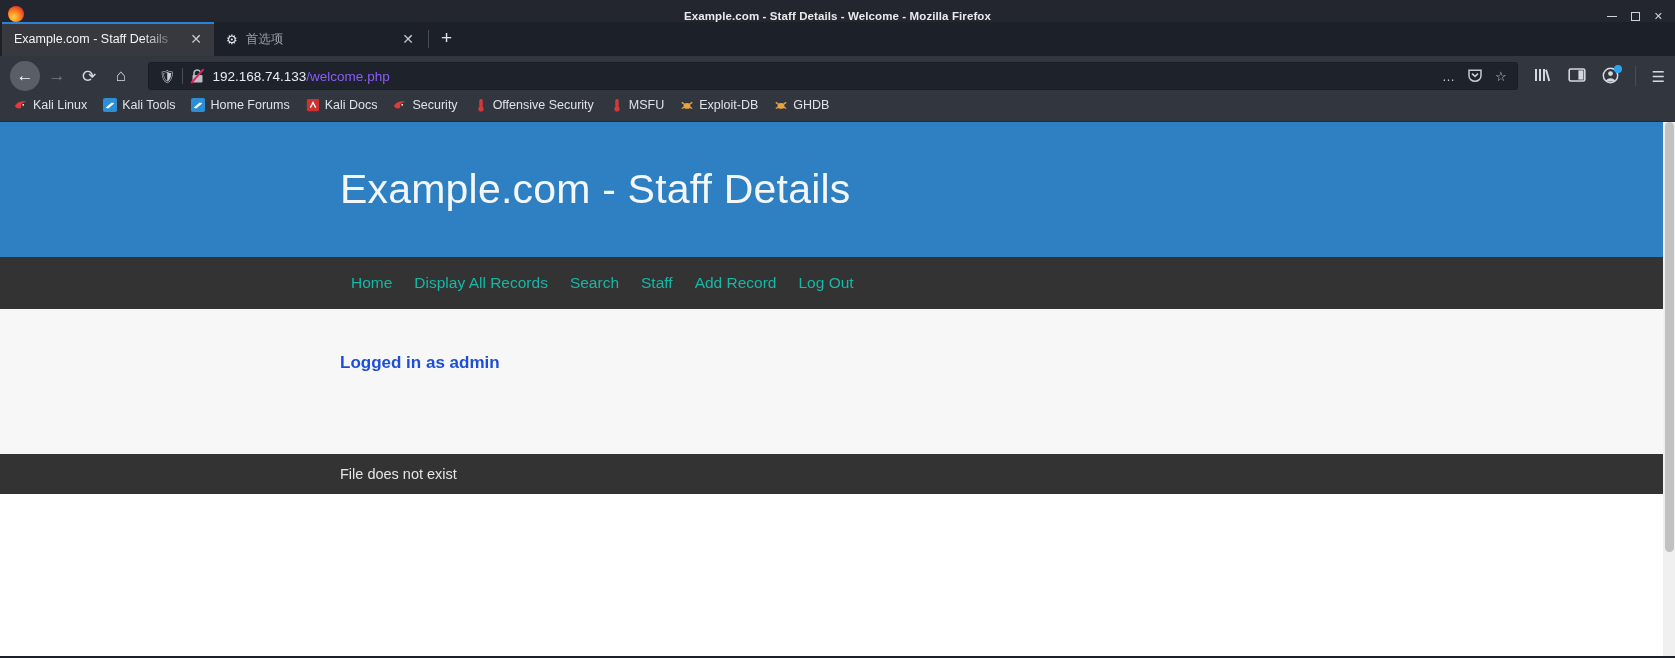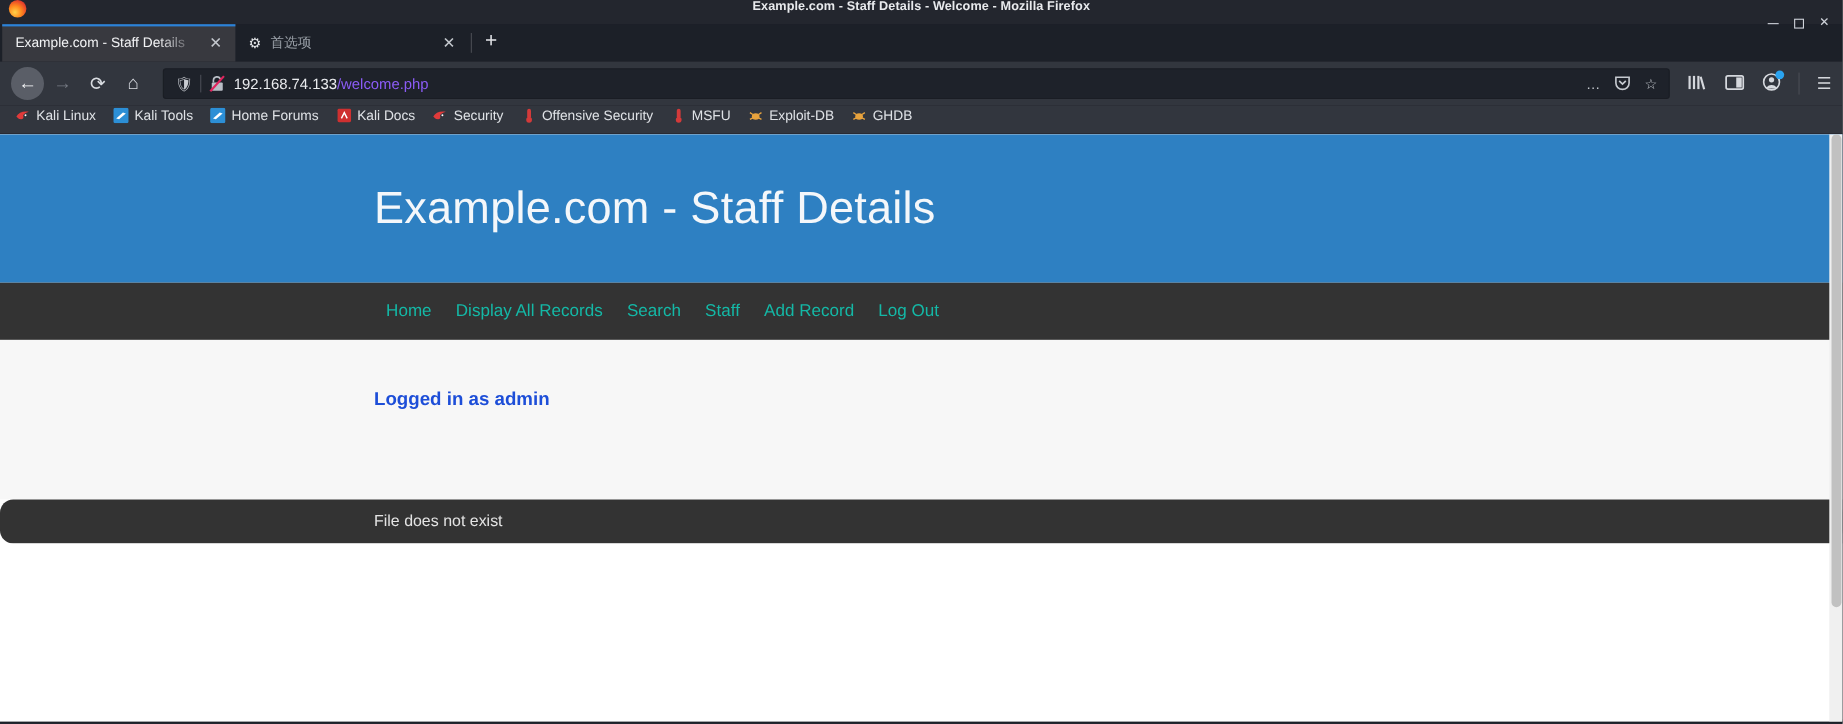--- a/index.html
+++ b/index.html
@@ -6,21 +6,21 @@
   html, body {
     width: 1675px; height: 658px;
     background: #1c2028;
     font-family: "Liberation Sans", sans-serif;
     overflow: hidden;
   }
 
   
   .titlebar {
     height: 22px; background: #23262e; position: relative;
-    display: flex; align-items: flex-start; flex-direction: column;
+    display: flex; align-items: flex-end;
   }
   .ff-logo {
     width: 16px; height: 16px; margin-left: 8px; border-radius: 50%;
     background: radial-gradient(circle at 35% 70%, #ffd24a 0%, #ff8a1e 38%, #e8442a 70%, #b5202a 100%);
     flex: 0 0 auto;
   }
   .win-title {
     position: absolute; left: 0; right: 0; text-align: center;
     font-size: 11.5px; font-weight: bold; color: #e8eaed; letter-spacing: .1px;
   }
@@ -117,21 +117,21 @@
   .sitenav a {
     color: #14b8a6; font-size: 15.5px; text-decoration: none; padding: 0 11px;
     white-space: nowrap;
   }
   .content {
     background: #f7f7f7; height: 145px; padding-left: 340px; padding-top: 44px;
   }
   .content h3 { font-size: 17px; color: #1d4ed8; font-weight: bold; }
   .msgbar {
     background: #333333; height: 40px; display: flex; align-items: center;
-    padding-left: 340px; color: #e4e4e4; font-size: 14.5px; border-radius: 12px;
+    padding-left: 340px; color: #e4e4e4; font-size: 14.5px;
   }
   .belowfold { background: #ffffff; height: 160px; }
 
   
   .vscroll {
     position: absolute; top: 0; right: 0; width: 12px; height: 534px; background: #f0f0f0;
   }
   .vthumb { position: absolute; top: 0; right: 1px; width: 9px; height: 430px; background: #c1c1c1; border-radius: 5px; }
 </style>
 </head>

